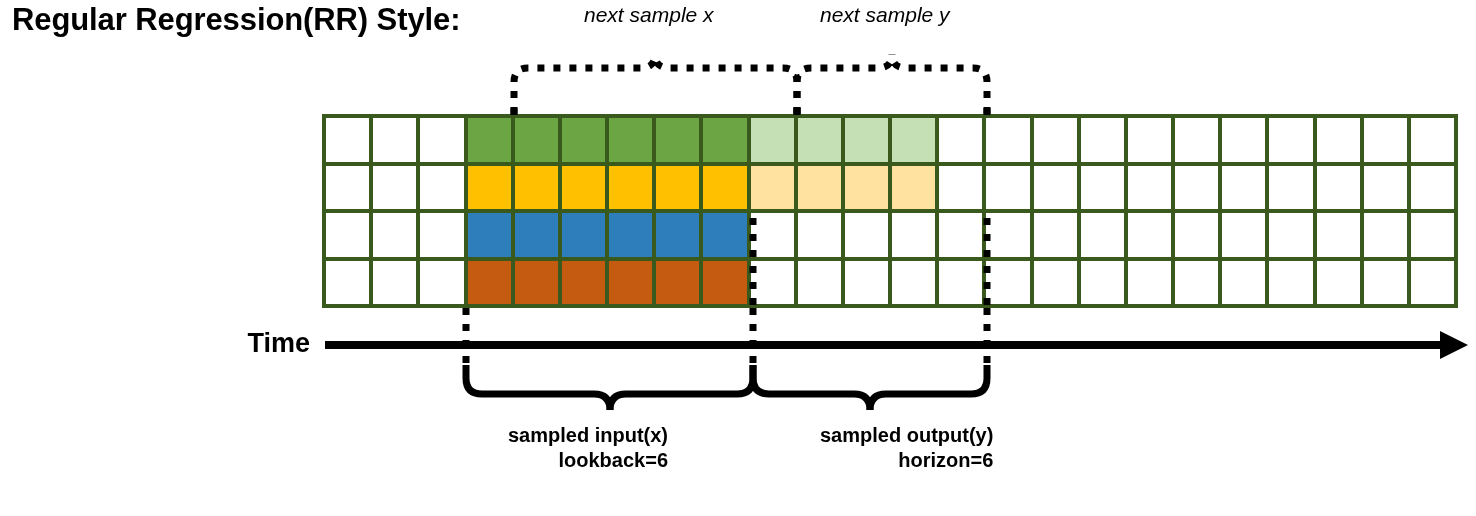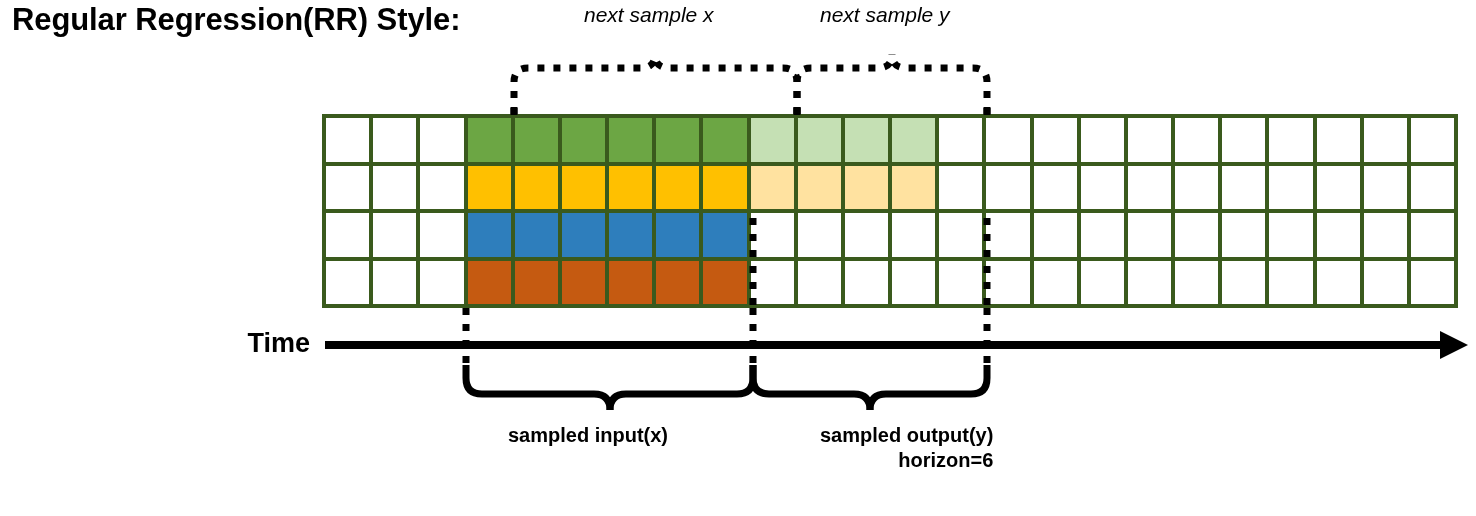--- a/index.html
+++ b/index.html
@@ -225,20 +225,21 @@
     </g>
 
     <g stroke="#000" stroke-width="7" stroke-linecap="butt" fill="none">
       <path d="M753,365 L753,378 Q753,394 769,394 L854,394 Q870,394 870,410"></path>
       <path d="M987,365 L987,378 Q987,394 971,394 L886,394 Q870,394 870,410"></path>
     </g>
   </svg>
 
   <div class="note" id="note-x">
     <span class="ln">sampled input(x)</span>
+    <span class="ln">lookback=6</span>
   </div>
 
   <div class="note" id="note-y">
     <span class="ln">sampled output(y)</span>
     <span class="ln">horizon=6</span>
   </div>
 
 </div>
 
 </body></html>

